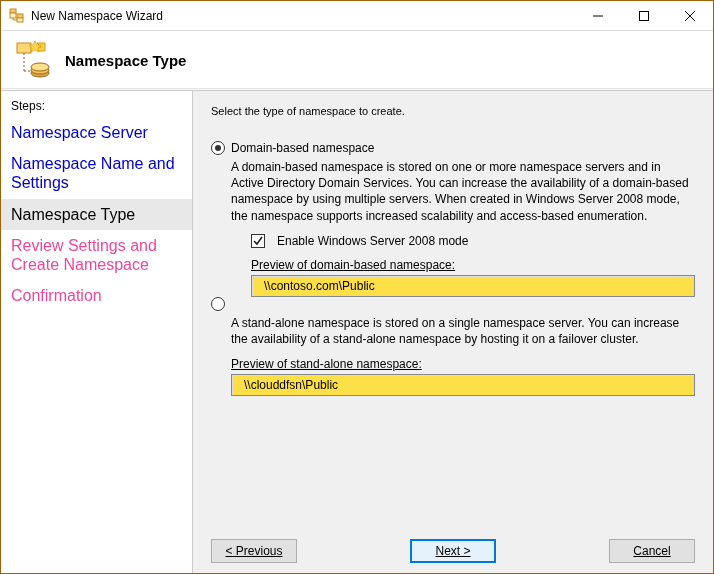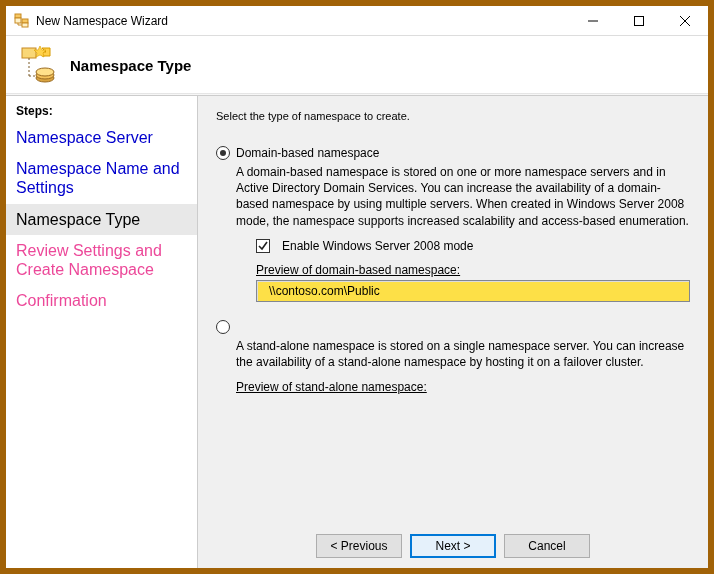--- a/index.html
+++ b/index.html
@@ -7,21 +7,21 @@
     margin: 0;
     padding: 0;
     font-family: "Segoe UI", Tahoma, sans-serif;
     font-size: 12px;
     background: #fff;
     color: #000;
   }
   .window {
     width: 714px;
     height: 574px;
-    border: 6px solid #a16207;
+    border: 1px solid #a16207;
     display: flex;
     flex-direction: column;
     background: #fff;
   }
   .titlebar {
     height: 30px;
     display: flex;
     align-items: center;
     background: #fff;
     border-bottom: 1px solid #ddd;
@@ -77,21 +77,21 @@
     display: flex;
     min-height: 0;
   }
   .sidebar {
     width: 192px;
     border-right: 1px solid #ccc;
     background: #fff;
     padding: 6px 0;
   }
   .sidebar-heading {
-    font-weight: bold;
+    font-weight: normal;
     padding: 2px 10px 4px 10px;
     font-size: 12px;
   }
   .step {
     padding: 6px 10px 6px 10px;
     font-size: 16px;
     line-height: 1.2;
   }
   .step-link { color: #0000cc; cursor: pointer; }
   .step-current { background: #e8e8e8; color: #000; }
@@ -101,21 +101,21 @@
     background: #f0f0f0;
     padding: 14px 18px 10px 18px;
     display: flex;
     flex-direction: column;
     overflow: hidden;
   }
   .instruction {
     font-size: 11px;
     margin-bottom: 24px;
   }
-  .option-block { margin-bottom: 18px; }
+  .option-block { }
   .radio-row {
     display: flex;
     align-items: center;
     gap: 6px;
     margin-bottom: 4px;
   }
   .radio-outer {
     width: 14px; height: 14px;
     border: 1px solid #333;
     border-radius: 50%;
@@ -154,23 +154,24 @@
     background: #fde047;
     height: 22px;
     padding: 3px 12px;
     font-size: 12px;
     width: 100%;
     box-shadow: inset 1px 1px 0 #dcdcdc;
   }
   .spacer { flex:1; }
   .btn-row {
     display:flex;
-    justify-content:center;
+    justify-content:space-between;
     gap:8px;
     padding-top:8px;
+    text-decoration:underline;
   }
   .btn {
     min-width: 86px;
     height: 24px;
     border: 1px solid #adadad;
     background: #e1e1e1;
     font-size: 12px;
     display:flex; align-items:center; justify-content:center;
     padding: 0 12px;
   }
@@ -268,20 +269,21 @@
         </div>
       </div>
 
       <div class="option-block">
         <div class="radio-row">
           <span class="radio-outer"></span>
         </div>
         <div class="option-desc">A stand-alone namespace is stored on a single namespace server. You can increase the availability of a stand-alone namespace by hosting it on a failover cluster.</div>
         <div class="sub-indent" style="margin-left:20px;">
           <div class="preview-label">Preview of stand-alone namespace:</div>
+          <div class="preview-box">\\clouddfsn\Public</div>
         </div>
       </div>
 
       <div class="spacer"></div>
 
       <div class="btn-row">
         <div class="btn">&lt; Previous</div>
         <div class="btn btn-default">Next &gt;</div>
         <div class="btn">Cancel</div>
       </div>

